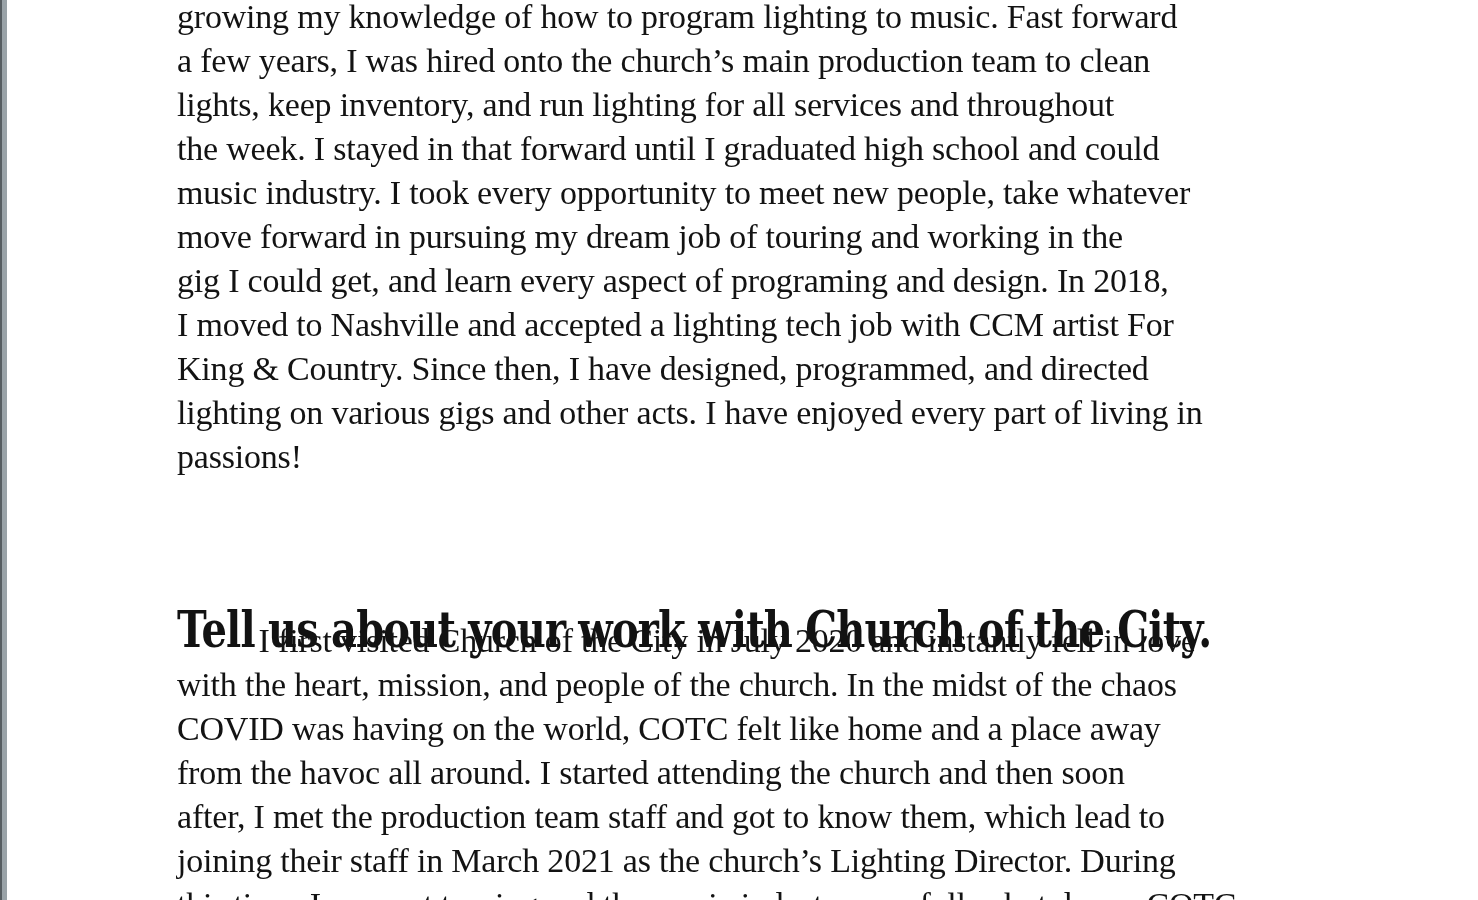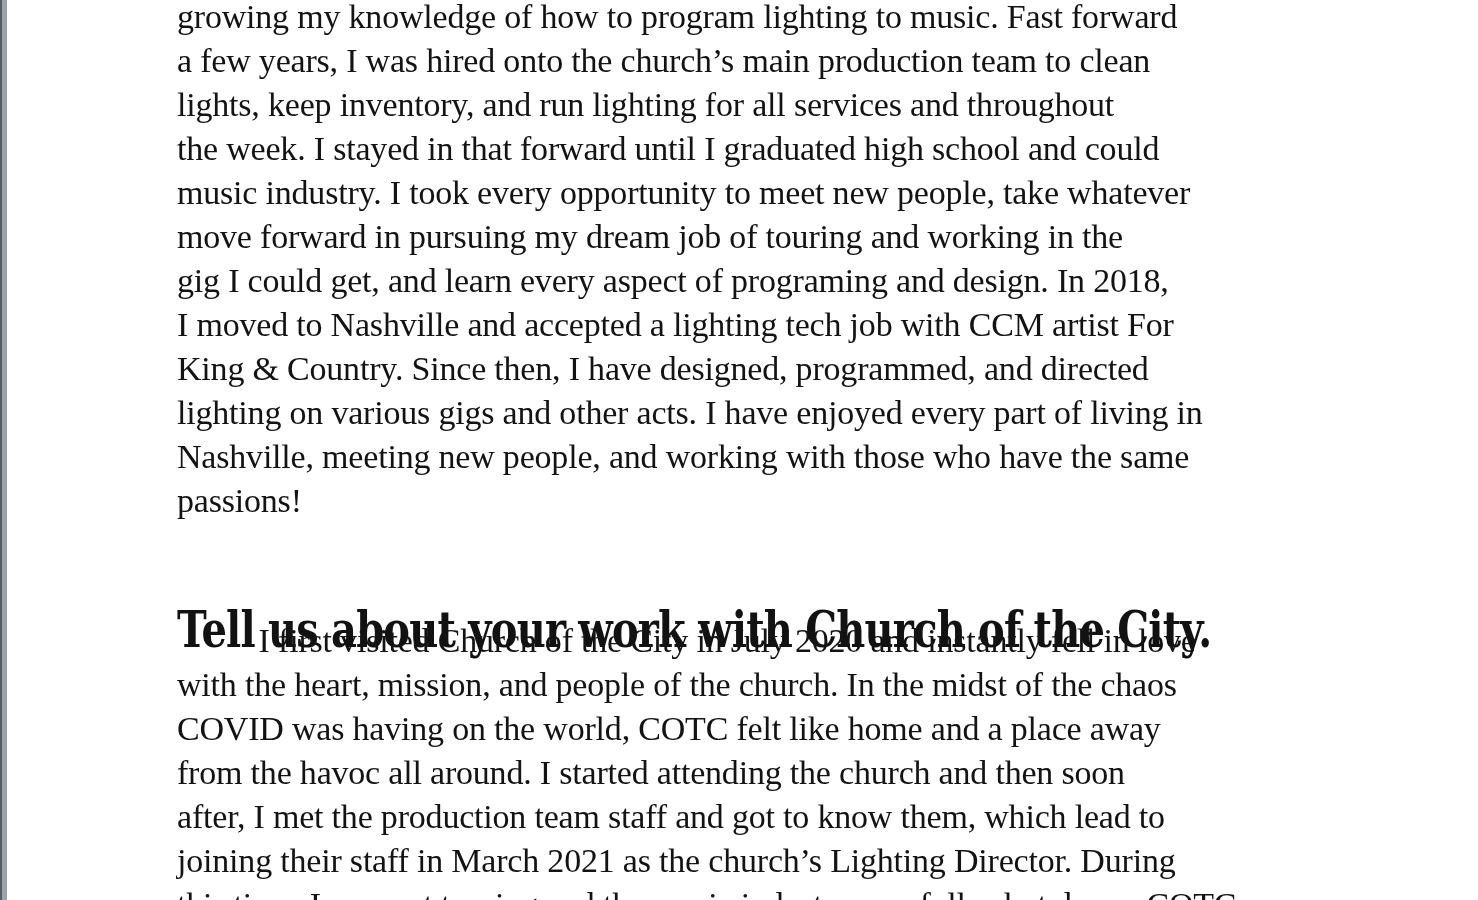--- a/index.html
+++ b/index.html
@@ -74,21 +74,20 @@
     <div class="line">growing my knowledge of how to program lighting to music. Fast forward</div>
     <div class="line">a few years, I was hired onto the church’s main production team to clean</div>
     <div class="line">lights, keep inventory, and run lighting for all services and throughout</div>
     <div class="line">the week. I stayed in that forward until I graduated high school and could</div>
     <div class="line">music industry. I took every opportunity to meet new people, take whatever</div>
     <div class="line">move forward in pursuing my dream job of touring and working in the</div>
     <div class="line">gig I could get, and learn every aspect of programing and design. In 2018,</div>
     <div class="line">I moved to Nashville and accepted a lighting tech job with CCM artist For</div>
     <div class="line">King &amp; Country. Since then, I have designed, programmed, and directed</div>
     <div class="line">lighting on various gigs and other acts. I have enjoyed every part of living in</div>
-    <div class="line">Nashville, meeting new people, and working with those who have the same</div>
     <div class="line">passions!</div>
   </div>
 
   <h2 class="section-heading">Tell us about your work with Church of the City.</h2>
 
   <div class="body-paragraph para-2">
     <div class="line indent">I first visited Church of the City in July 2020 and instantly fell in love</div>
     <div class="line">with the heart, mission, and people of the church. In the midst of the chaos</div>
     <div class="line">COVID was having on the world, COTC felt like home and a place away</div>
     <div class="line">from the havoc all around. I started attending the church and then soon</div>

